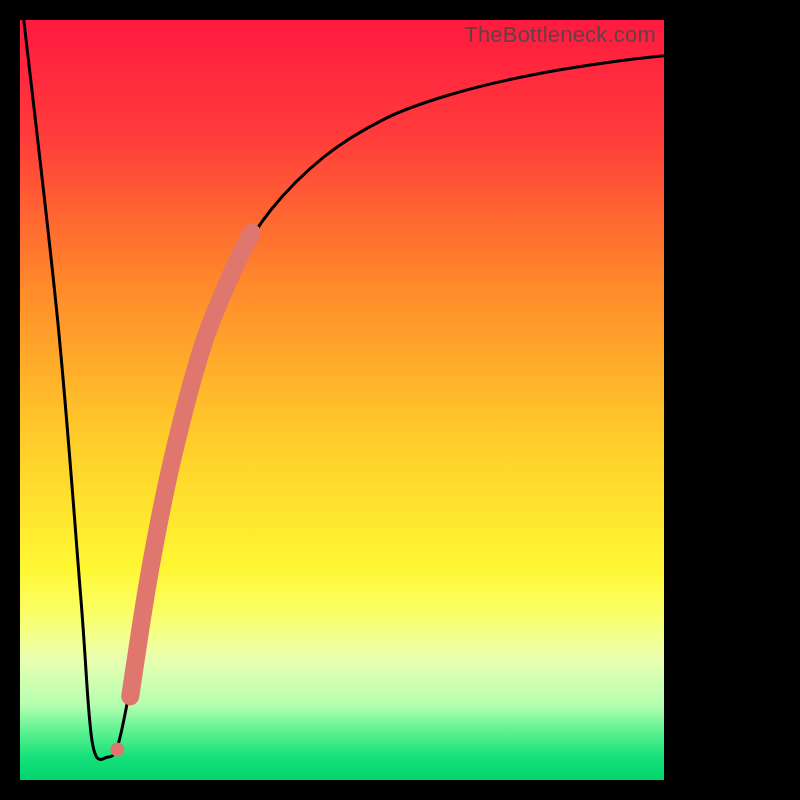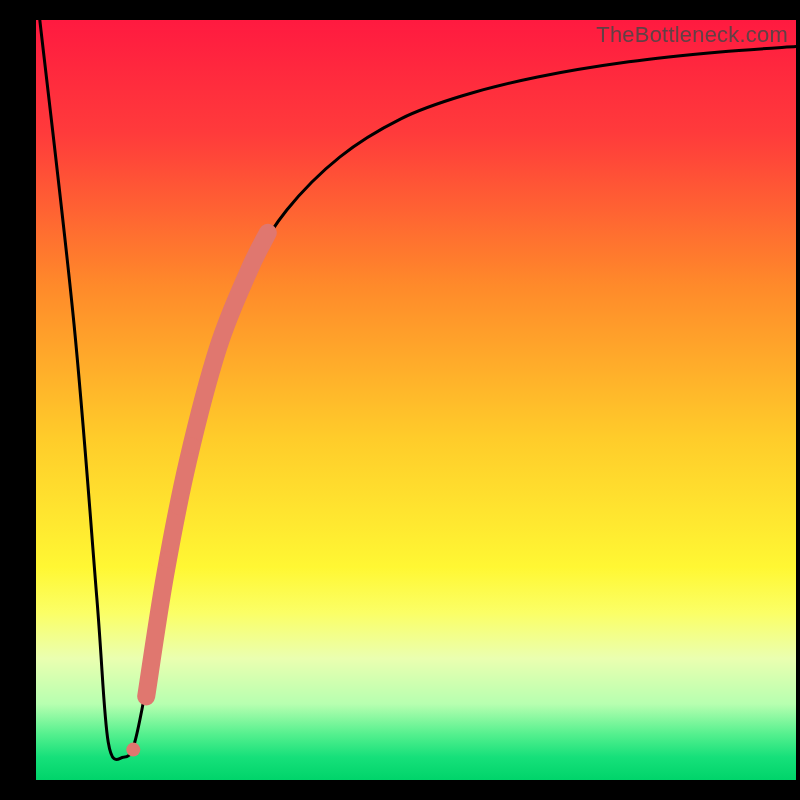--- a/index.html
+++ b/index.html
@@ -5,23 +5,23 @@
   html, body {
     margin: 0;
     padding: 0;
     width: 800px;
     height: 800px;
     background: #000;
     overflow: hidden;
   }
   .frame {
     position: absolute;
-    left: 36px;
+    left: 20px;
     top: 20px;
-    width: 760px;
+    width: 644px;
     height: 760px;
     overflow: hidden;
   }
   .watermark {
     position: absolute;
     top: 2px;
     right: 8px;
     font-family: Arial, Helvetica, sans-serif;
     font-size: 22px;
     font-weight: 400;

